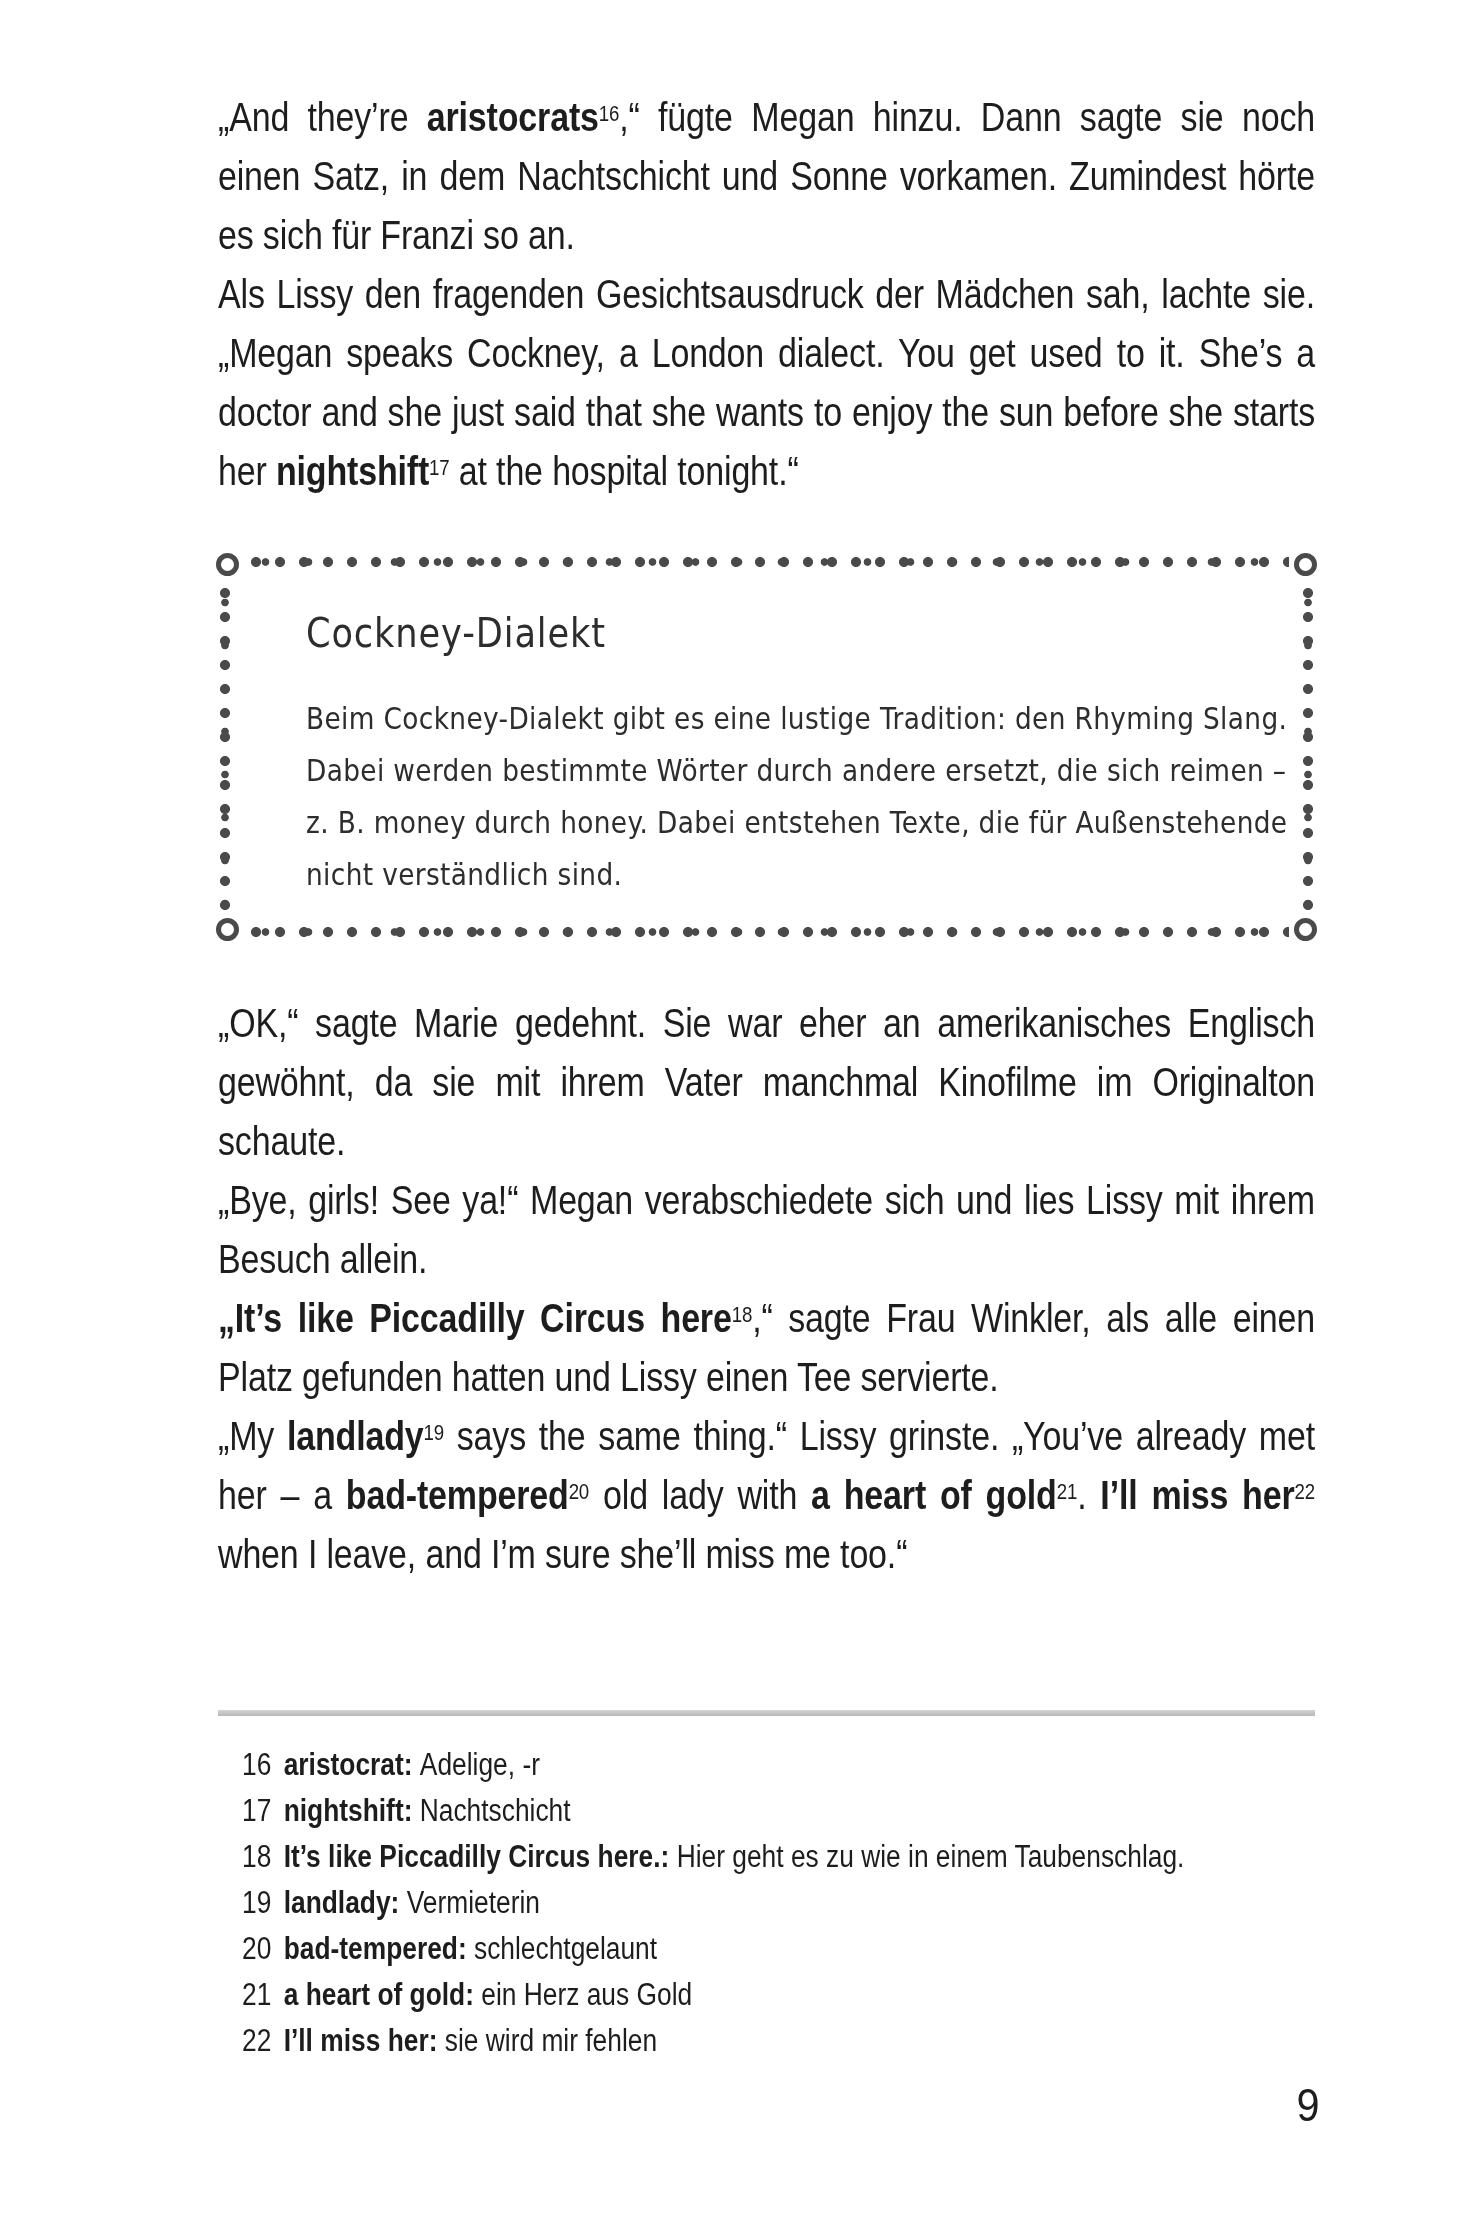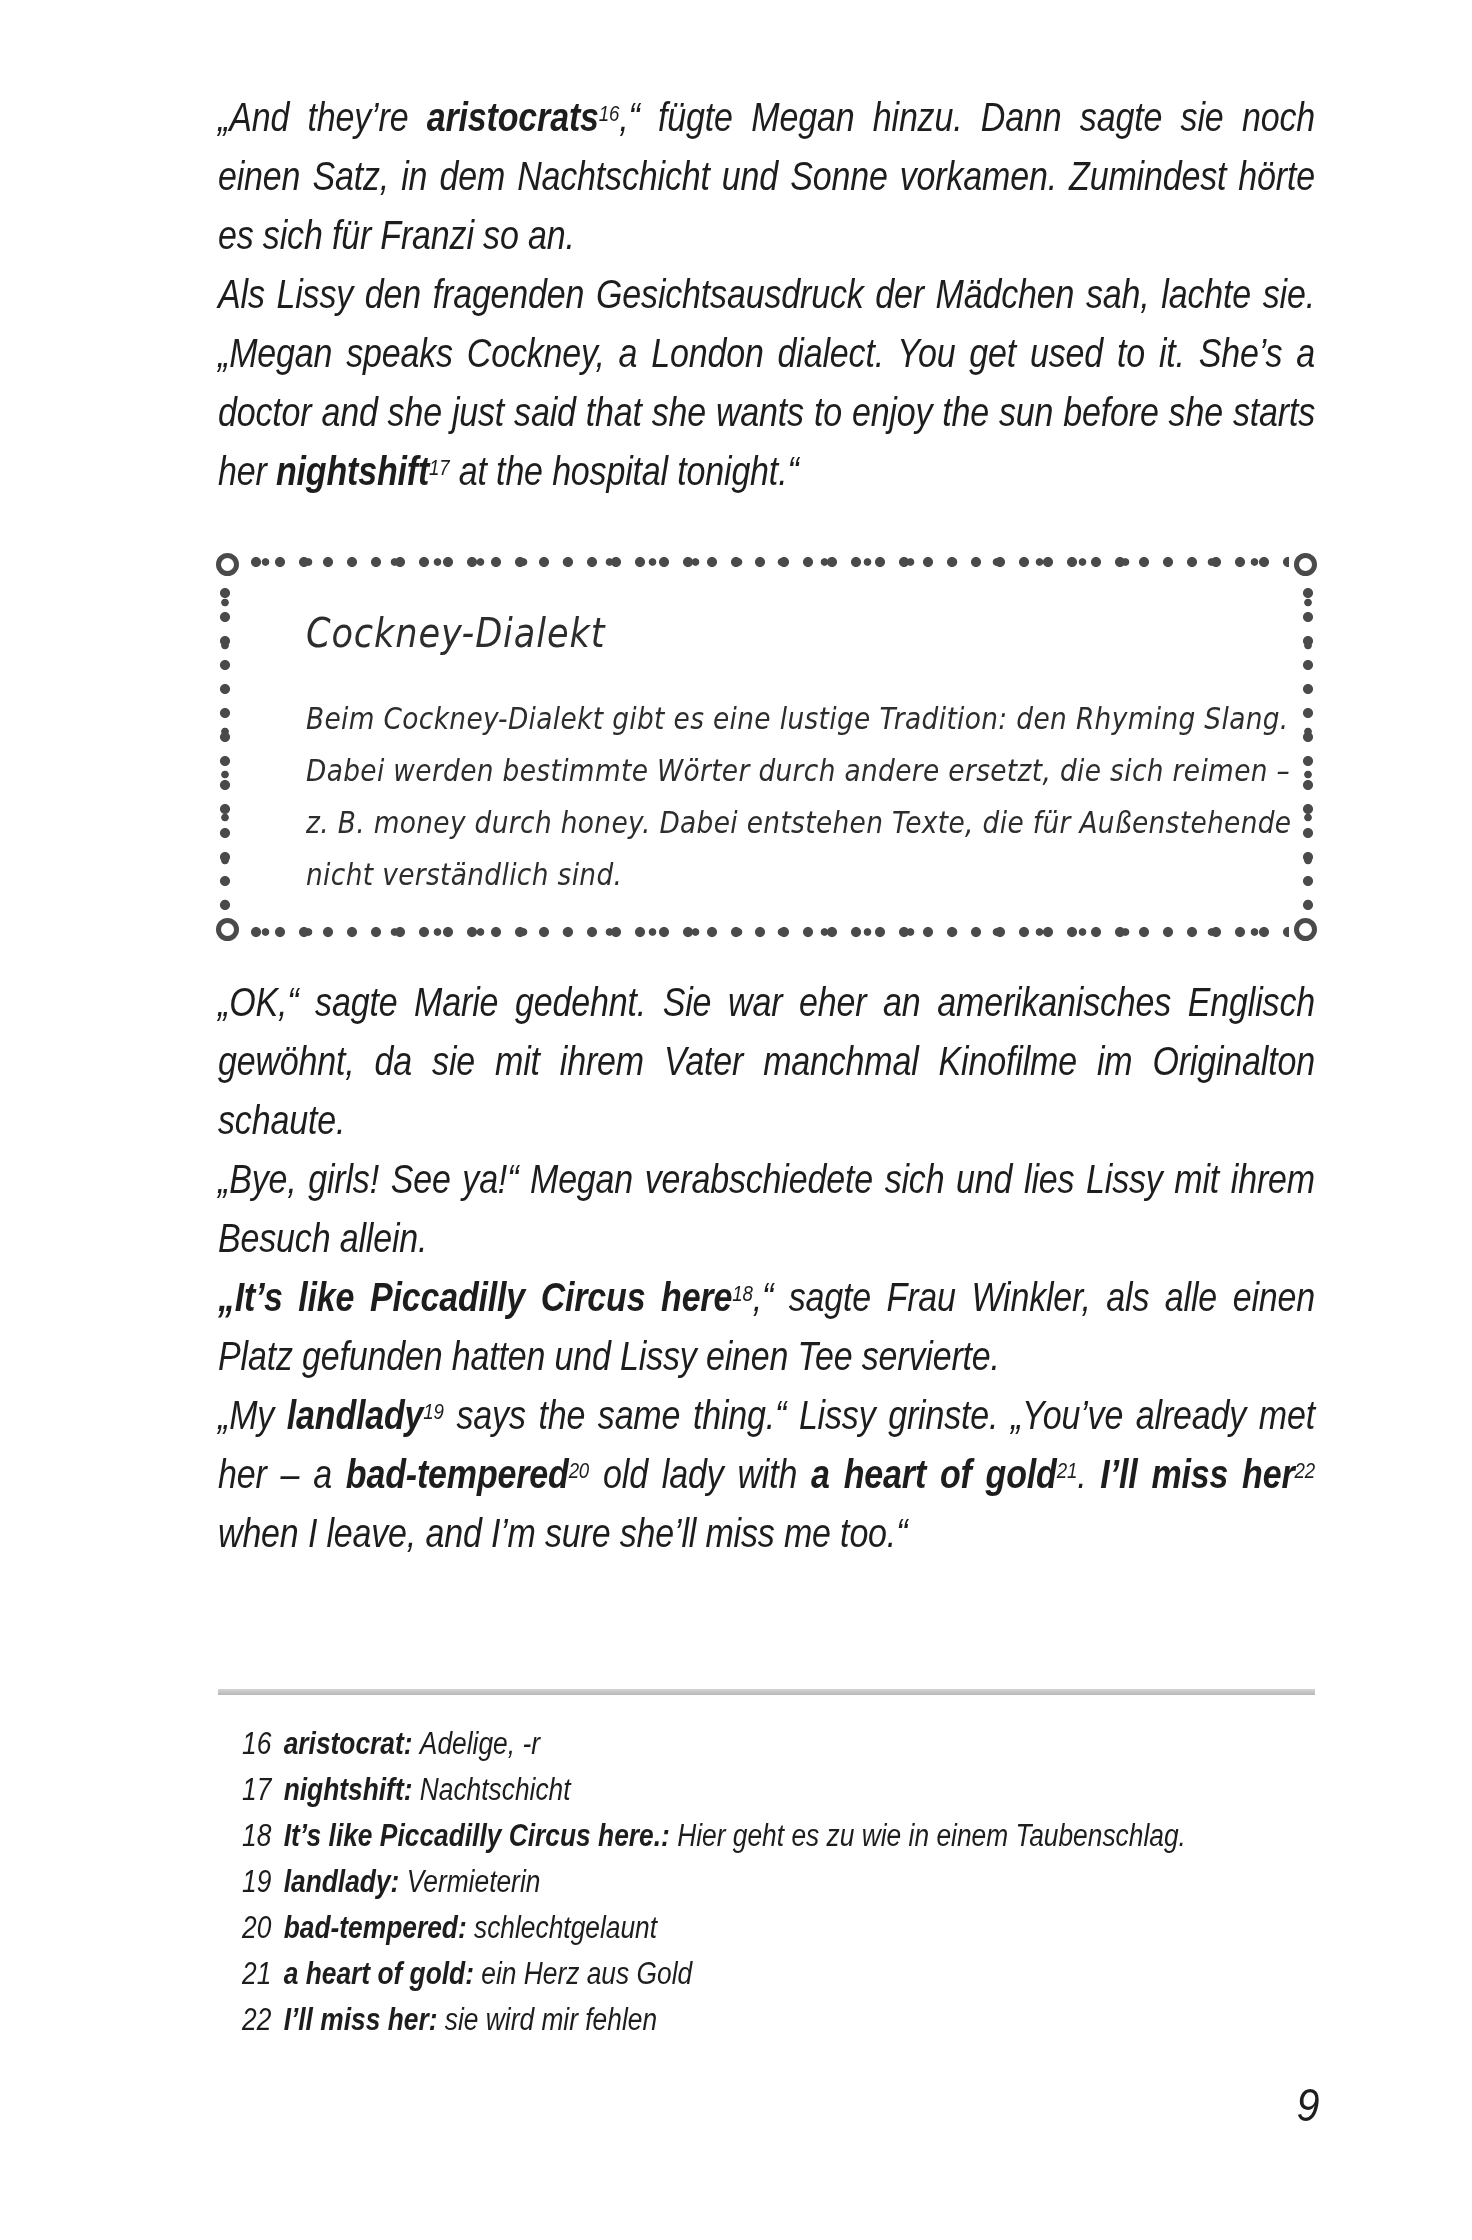--- a/index.html
+++ b/index.html
@@ -10,21 +10,20 @@
   .page {
     position: relative;
     width: 1472px;
     height: 2240px;
     box-sizing: border-box;
     padding: 88px 157px 0 218px;
     background: #ffffff;
     font-family: "Liberation Sans", sans-serif;
     color: var(--text, #1d1d1d);
     overflow: hidden;
-    font-style: italic;
   }
   
   .squeeze {
     width: 117.647%;
     transform: scaleX(0.85);
     transform-origin: 0 0;
   }
   .story-para {
     margin: 0;
     font-size: 40px;
@@ -99,21 +98,21 @@
     line-height: 48px;
     letter-spacing: 1px;
     margin-bottom: 36px;
   }
   .box-body {
     font-size: 30px;
     line-height: 52px;
     letter-spacing: 0.4px;
   }
 
-  .story-after { margin-top: 34px; }
+  .story-after { margin-top: 55px; }
 
   
   .divider {
     margin-top: 126px;
     height: 6px;
     background: linear-gradient(var(--div-top, #d4d4d4), var(--div-bottom, #b7b7b7));
   }
   .footnotes {
     margin-top: 26px;
     margin-left: 24px;

